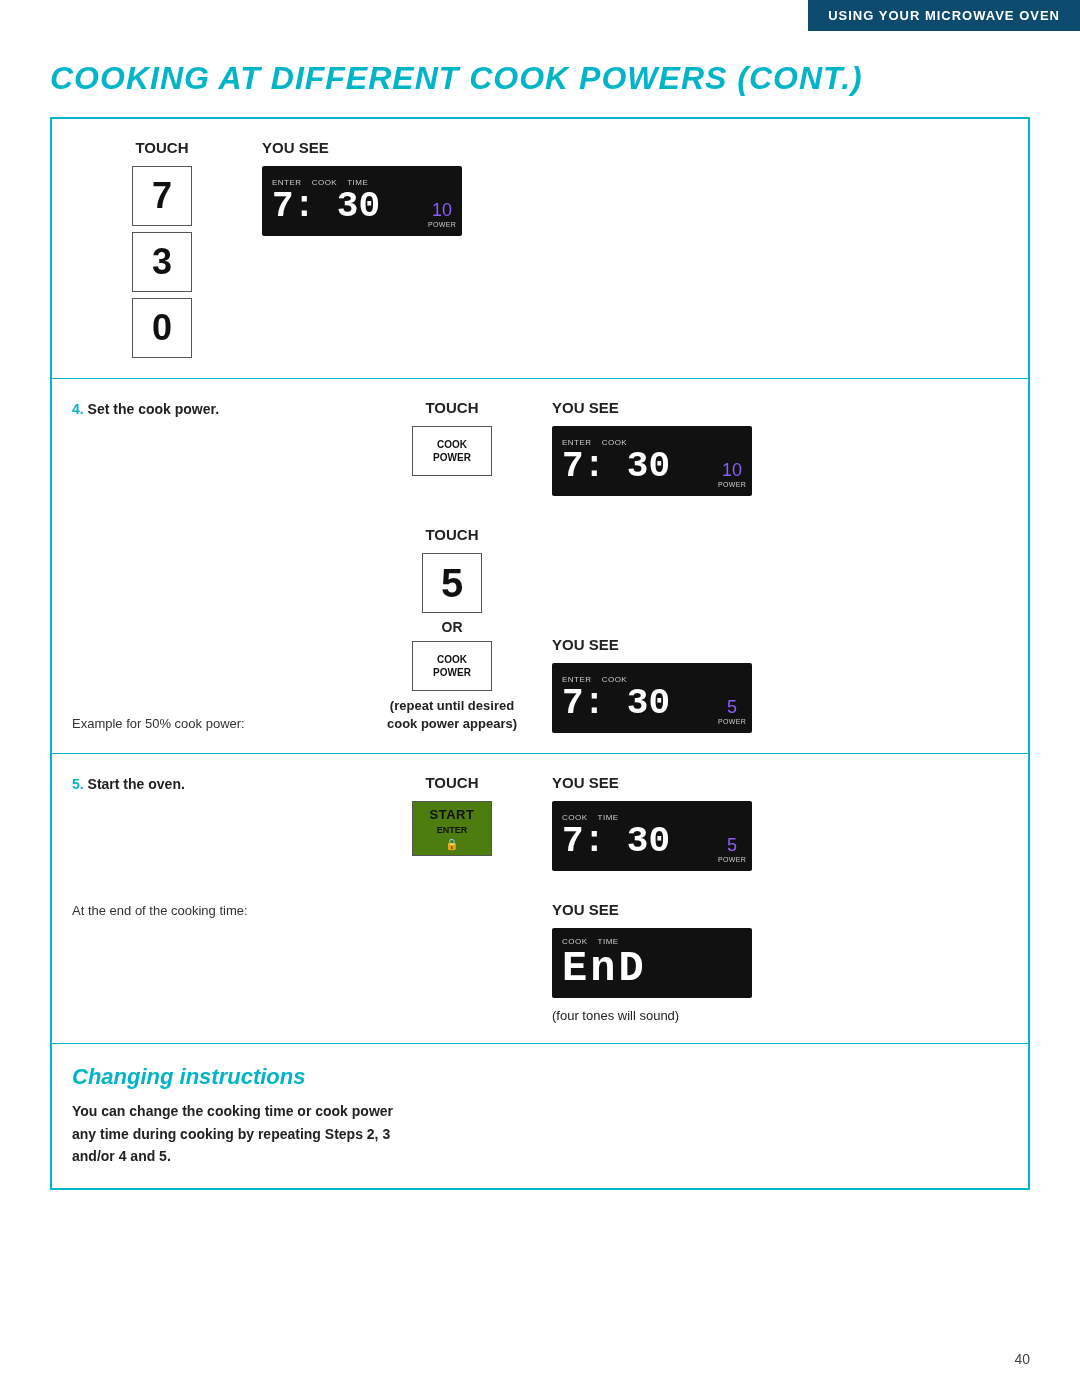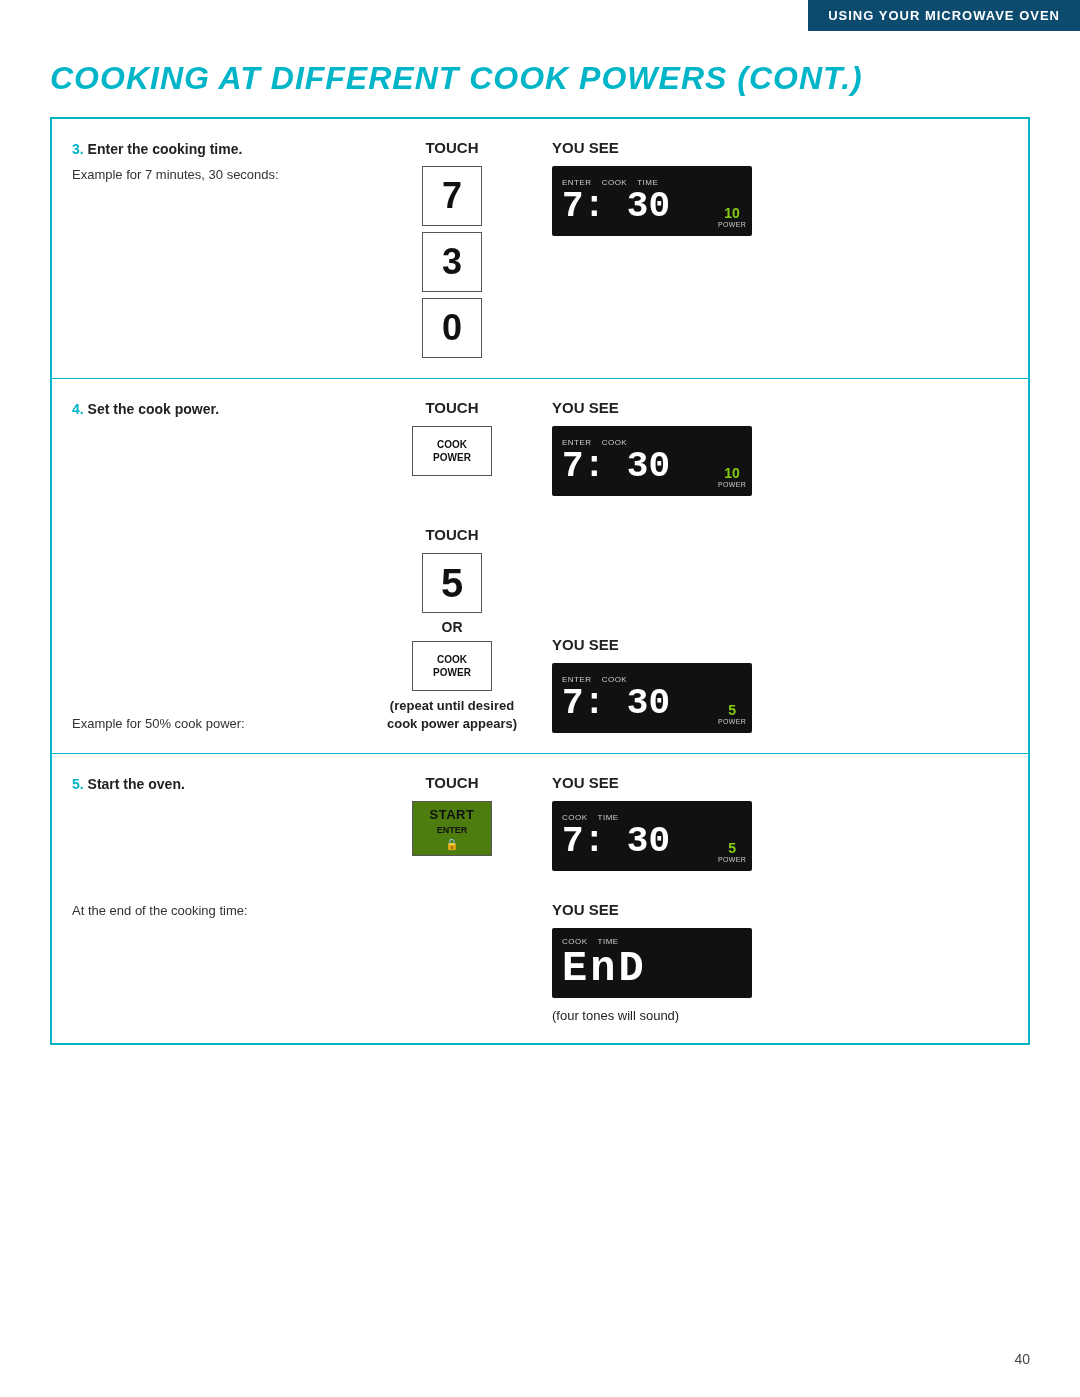--- a/index.html
+++ b/index.html
@@ -221,23 +221,23 @@
     }
     .lcd-power-badge {
       position: absolute;
       right: 6px;
       bottom: 8px;
       display: flex;
       flex-direction: column;
       align-items: center;
     }
     .lcd-power-num {
-      font-size: 14px;
-      font-weight: bold;
-      color: #84cc16;
+      font-size: 18px;
+      font-weight: normal;
+      color: #8b5cf6;
     }
     .lcd-power-label {
       font-size: 7px;
       color: #ccc;
       text-transform: uppercase;
       letter-spacing: 0.3px;
     }
 
     
     .lcd-end {
@@ -318,25 +318,20 @@
 
 <div class="page-title">
   <h1>
     <span>Cooking at Different </span><span>Cook Powers</span><span> (Cont.)</span>
   </h1>
 </div>
 
 <div class="content-box">
 
   <div class="section-row">
-    <div class="step-text">
-      <span class="step-num">3.</span>
-      <span class="step-label">Enter the cooking time.</span>
-      <div class="sub-text">Example for 7 minutes, 30 seconds:</div>
-    </div>
     <div class="touch-col">
       <div class="touch-header">TOUCH</div>
       <div class="num-keys-group">
         <div class="num-key">7</div>
         <div class="num-key">3</div>
         <div class="num-key">0</div>
       </div>
     </div>
     <div class="yousee-col">
       <div class="yousee-header">YOU SEE</div>
@@ -455,16 +450,24 @@
             <span class="lcd-label">COOK</span>
             <span class="lcd-label">TIME</span>
           </div>
           <div class="lcd-end-text">EnD</div>
         </div>
         <div class="four-tones">(four tones will sound)</div>
       </div>
     </div>
   </div>
 
+  <div class="changing-section">
+    <div class="changing-title">Changing instructions</div>
+    <div class="changing-text">
+      You can change the cooking time or cook power<br>
+      any time during cooking by repeating Steps 2, 3<br>
+      and/or 4 and 5.
+    </div>
+  </div>
 
 </div>
 
 <div class="page-number">40</div>
 
 </body></html>

